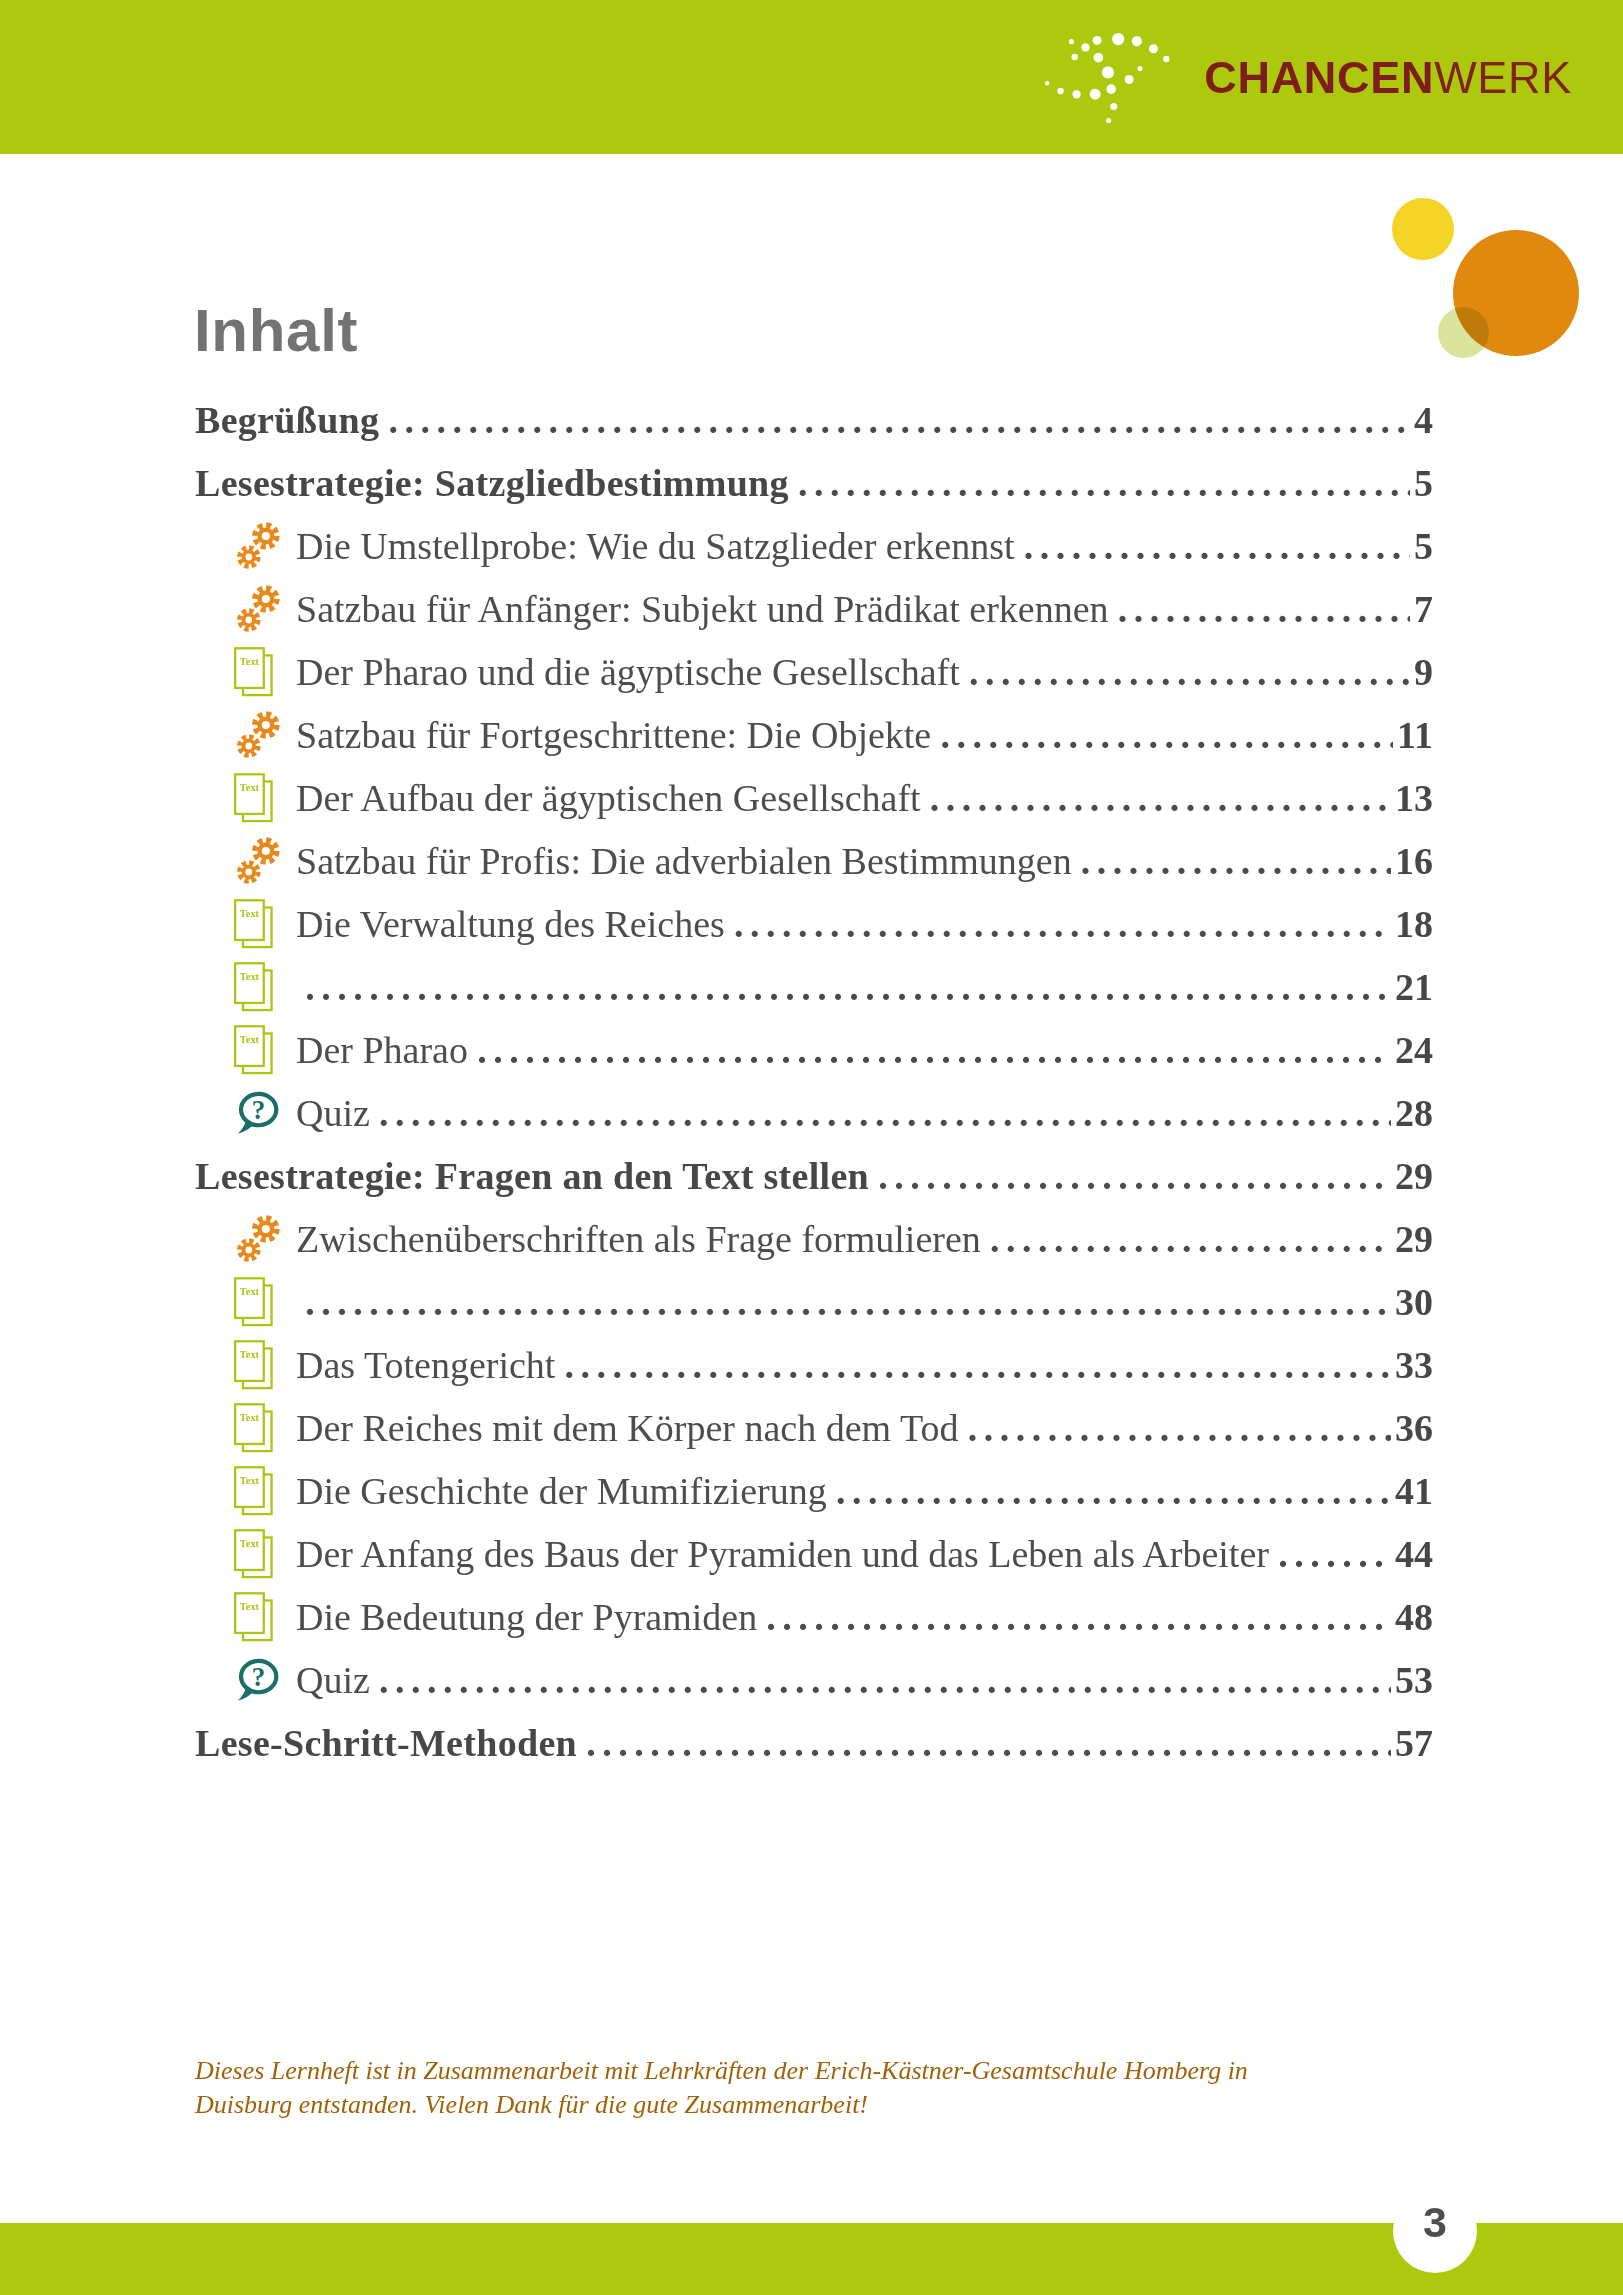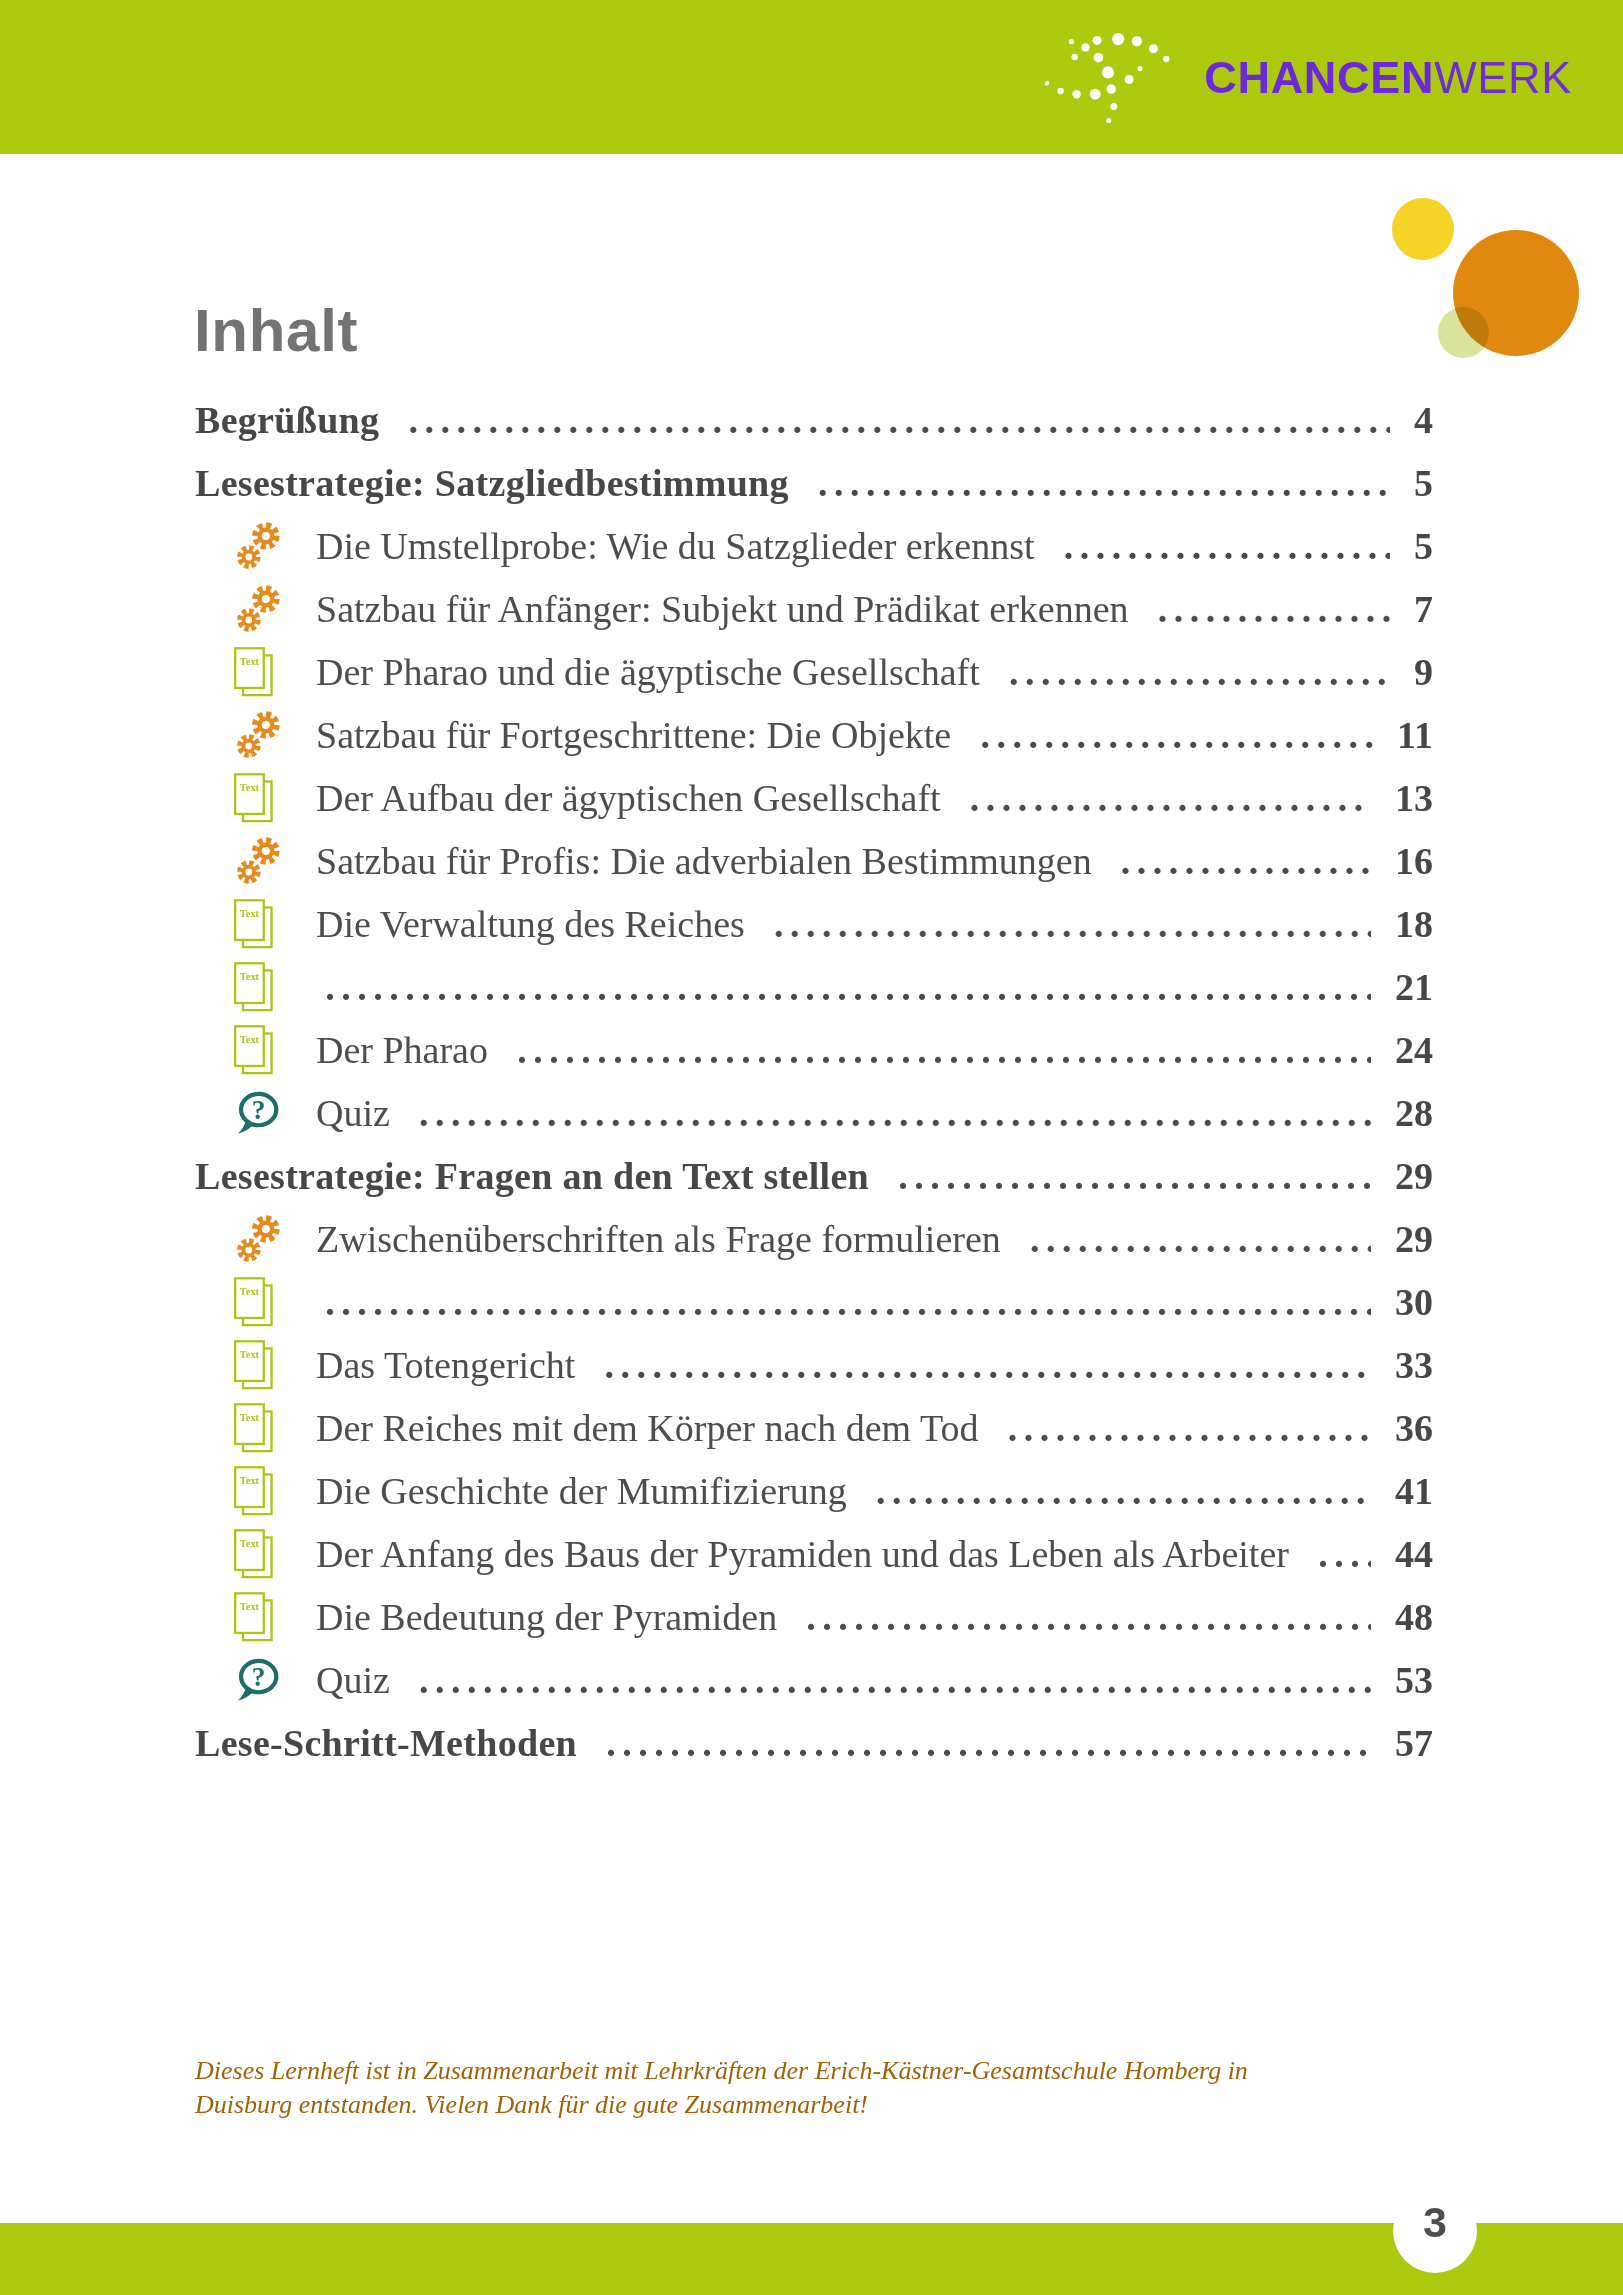--- a/index.html
+++ b/index.html
@@ -11,21 +11,21 @@
   .top-band{
     position:absolute;left:0;top:0;width:1623px;height:154px;
     background:#adc90d;
   }
   .brand{
     position:absolute;right:51px;top:0;height:154px;
     display:flex;align-items:center;
   }
   .brand-dots{width:141px;height:105px;margin-right:30px;margin-top:5.2px;}
   .wordmark{
-    color:#6d28d9;font-size:45px;letter-spacing:0.7px;line-height:1;
+    color:#7f1d1d;font-size:45px;letter-spacing:0.7px;line-height:1;
     font-family:"Liberation Sans", sans-serif;white-space:nowrap;
   }
   .wordmark .bold{font-weight:700;}
   .wordmark .light{font-weight:400;opacity:.96;}
   
   .circle{position:absolute;border-radius:50%;}
   .c-yellow{left:1392px;top:198px;width:62px;height:62px;background:#f5d327;}
   .c-orange{left:1453px;top:230px;width:126px;height:126px;background:#e1890e;}
   .c-lime{left:1438px;top:307px;width:51px;height:51px;background:#d9e39c;mix-blend-mode:multiply;}
   
@@ -34,21 +34,21 @@
     font-size:60px;font-weight:700;color:#737373;line-height:1;
     letter-spacing:0.7px;
   }
   
   .toc{
     position:absolute;left:195px;top:389px;width:1238px;
     font-family:"Liberation Serif", serif;color:#4d4d4d;
   }
   .toc-row{
     height:63px;display:flex;align-items:baseline;
-    font-size:38px;line-height:63px;white-space:nowrap;gap:20px;
+    font-size:38px;line-height:63px;white-space:nowrap;
   }
   .toc-row .icon-slot{
     width:50px;flex:0 0 50px;margin-left:38px;margin-right:13px;
     align-self:center;display:flex;justify-content:flex-start;align-items:center;
   }
   .toc-row.section{font-weight:700;color:#474747;}
   .toc-row.section .label{letter-spacing:0.3px;}
   .toc-row .label{flex:0 0 auto;}
   .toc-row .leader{
     flex:1 1 auto;overflow:hidden;margin:0 3.9px 0 9.2px;

